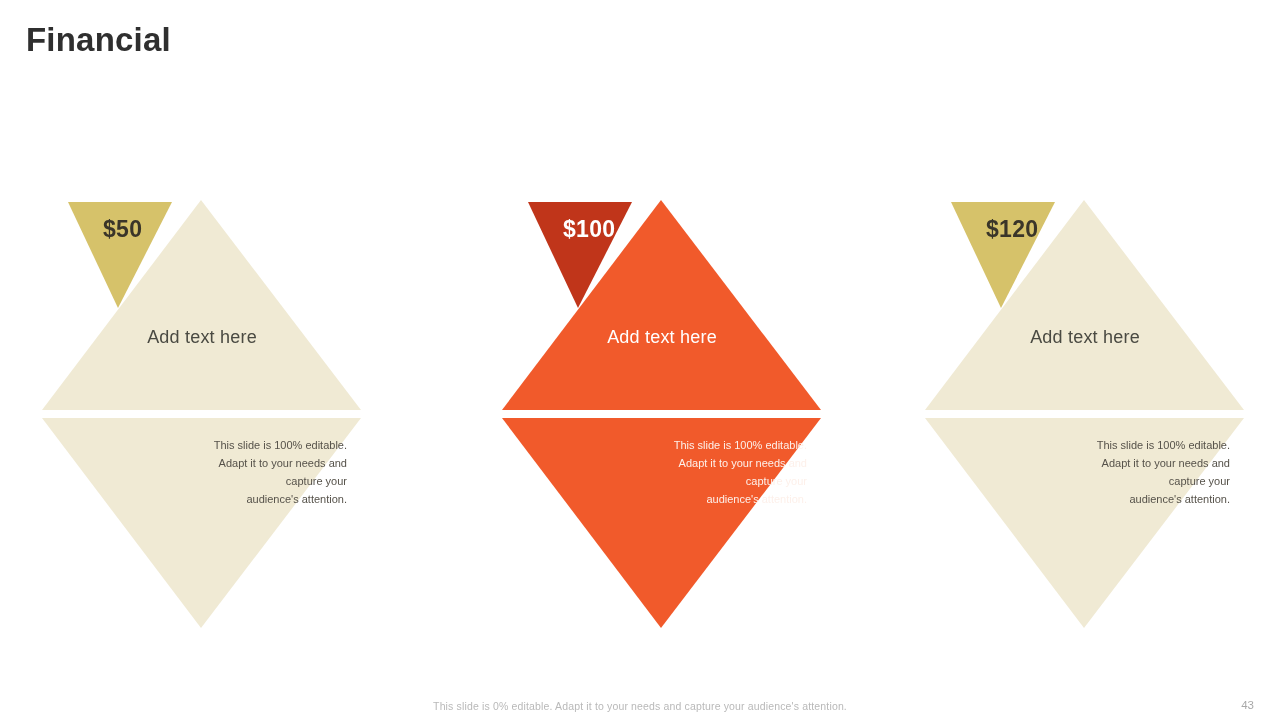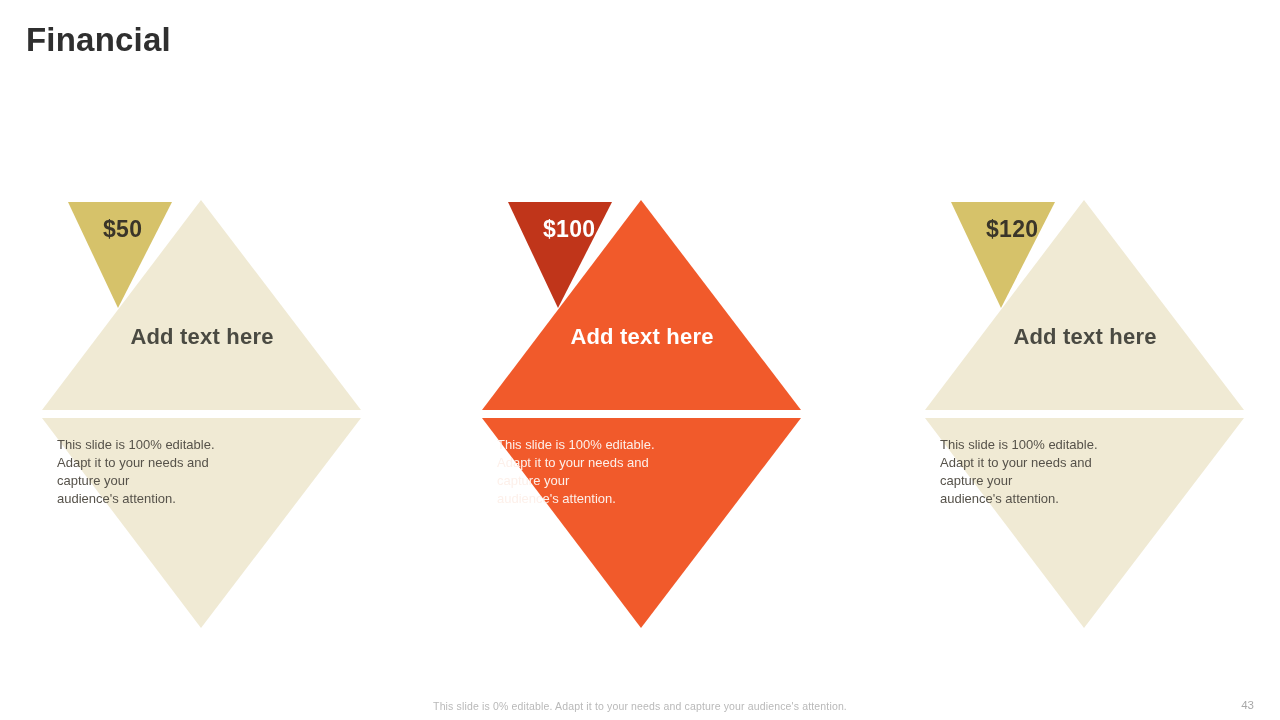--- a/index.html
+++ b/index.html
@@ -37,21 +37,21 @@
     height: 720px;
   }
 
   .diamond {
     position: absolute;
     width: 322px;
     height: 432px;
     top: 198px;
   }
   .diamond.d0 { left: 41px; }
-  .diamond.d1 { left: 481px; }
+  .diamond.d1 { left: 501px; }
   .diamond.d2 { left: 924px; }
 
   .diamond svg {
     position: absolute;
     left: 0;
     top: 0;
     width: 322px;
     height: 432px;
     display: block;
   }
@@ -68,35 +68,35 @@
   }
   .amount-label.dark { color: #3a3529; }
   .amount-label.light { color: #ffffff; }
 
   .headline {
     position: absolute;
     top: 126px;
     left: 0;
     width: 322px;
     text-align: center;
-    font-size: 22px;
-    font-weight: bold;
+    font-size: 18px;
+    font-weight: normal;
     line-height: 26px;
     letter-spacing: 0.2px;
   }
   .headline.dark { color: #4a4a42; }
   .headline.light { color: #ffffff; }
 
   .body-text {
     position: absolute;
     top: 238px;
     left: 16px;
     width: 290px;
-    text-align: left;
-    font-size: 13px;
+    text-align: right;
+    font-size: 11px;
     line-height: 18px;
     font-weight: 400;
   }
   .body-text.dark { color: #56524a; }
   .body-text.light { color: #fdf0ea; }
 
   .body-text .ln { display: block; }
 
   
   .footer-note {

